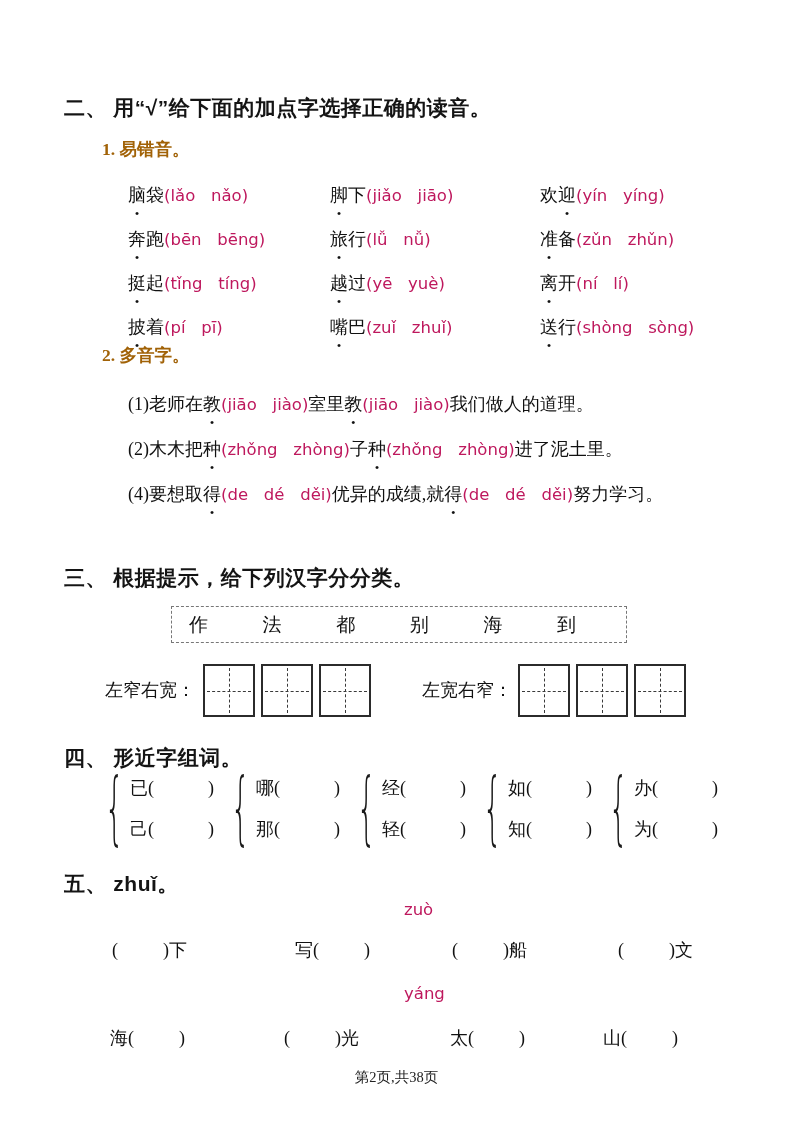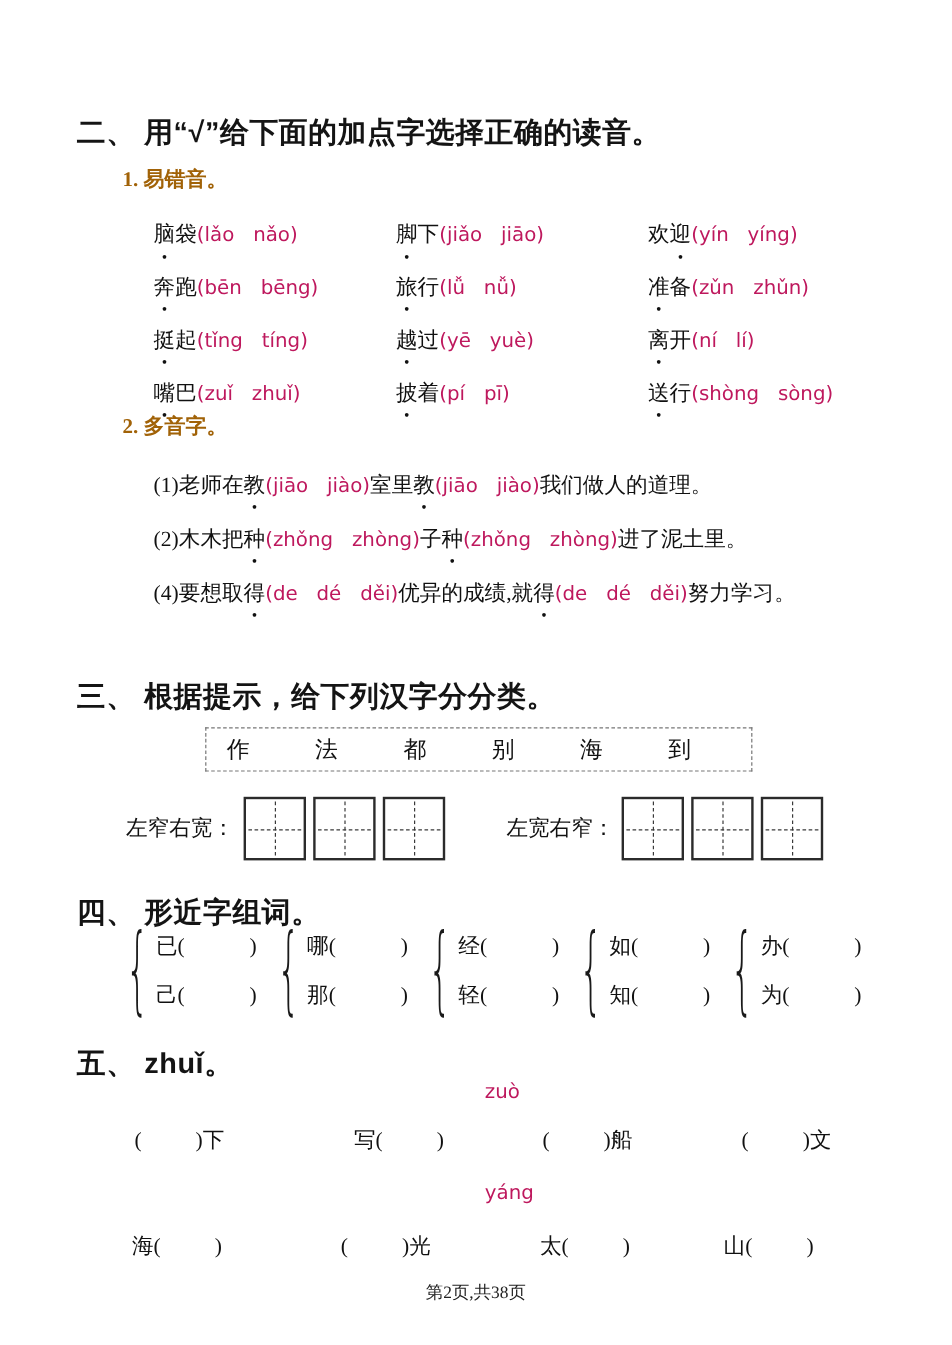--- a/index.html
+++ b/index.html
@@ -1,19 +1,19 @@
 <!DOCTYPE html>
 <html><head>
 <meta charset="utf-8">
 <style>
   html,body{margin:0;padding:0;background:#ffffff;}
   .page{position:relative;width:793px;height:1121px;background:#fff;overflow:hidden;
         color:#111;}
   .abs{position:absolute;}
-  .hd{font-family:"Liberation Sans",sans-serif;font-weight:700;font-size:24px;
+  .hd{font-family:"Liberation Sans",sans-serif;font-weight:700;font-size:21px;
       color:#141414;letter-spacing:.5px;white-space:pre;}
   .sub{font-family:"Liberation Serif",serif;font-weight:700;font-size:17.5px;
        color:#a16207;white-space:pre;}
   .kai{font-family:"Liberation Serif",serif;font-size:18px;color:#111;white-space:pre;}
   .py{font-family:"DejaVu Sans",sans-serif;font-size:16.5px;color:#be185d;white-space:pre;}
   
   .dt{position:relative;display:inline-block;}
   .dt::after{content:"•";position:absolute;left:50%;bottom:-13px;
              transform:translateX(-50%);font-size:13px;line-height:1;color:#111;}
   
@@ -55,22 +55,22 @@
   <div class="abs wgrid" style="top:183px;left:128px">
     <div class="witem"><span class="kai"></span><span class="kai dt">脑</span><span class="kai">袋</span><span class="py">(lǎo   nǎo)</span></div>
     <div class="witem"><span class="kai"></span><span class="kai dt">脚</span><span class="kai">下</span><span class="py">(jiǎo   jiāo)</span></div>
     <div class="witem"><span class="kai">欢</span><span class="kai dt">迎</span><span class="kai"></span><span class="py">(yín   yíng)</span></div>
     <div class="witem"><span class="kai"></span><span class="kai dt">奔</span><span class="kai">跑</span><span class="py">(bēn   bēng)</span></div>
     <div class="witem"><span class="kai"></span><span class="kai dt">旅</span><span class="kai">行</span><span class="py">(lǚ   nǚ)</span></div>
     <div class="witem"><span class="kai"></span><span class="kai dt">准</span><span class="kai">备</span><span class="py">(zǔn   zhǔn)</span></div>
     <div class="witem"><span class="kai"></span><span class="kai dt">挺</span><span class="kai">起</span><span class="py">(tǐng   tíng)</span></div>
     <div class="witem"><span class="kai"></span><span class="kai dt">越</span><span class="kai">过</span><span class="py">(yē   yuè)</span></div>
     <div class="witem"><span class="kai"></span><span class="kai dt">离</span><span class="kai">开</span><span class="py">(ní   lí)</span></div>
+    <div class="witem"><span class="kai"></span><span class="kai dt">披</span><span class="kai">着</span><span class="py">(pí   pī)</span></div>
     <div class="witem"><span class="kai"></span><span class="kai dt">嘴</span><span class="kai">巴</span><span class="py">(zuǐ   zhuǐ)</span></div>
-    <div class="witem"><span class="kai"></span><span class="kai dt">披</span><span class="kai">着</span><span class="py">(pí   pī)</span></div>
     <div class="witem"><span class="kai"></span><span class="kai dt">送</span><span class="kai">行</span><span class="py">(shòng   sòng)</span></div>
   </div>
 
   <div class="abs sub" style="top:343px;left:102px">2. 多音字。</div>
 
   <div class="abs" style="top:392px;left:128px">
     <div class="sent"><span class="kai">(1)老师在</span><span class="kai dt">教</span><span class="py">(jiāo   jiào)</span><span class="kai">室里</span><span class="kai dt">教</span><span class="py">(jiāo   jiào)</span><span class="kai">我们做人的道理。</span></div>
     <div class="sent"><span class="kai">(2)木木把</span><span class="kai dt">种</span><span class="py">(zhǒng   zhòng)</span><span class="kai">子</span><span class="kai dt">种</span><span class="py">(zhǒng   zhòng)</span><span class="kai">进了泥土里。</span></div>
     <div class="sent"><span class="kai">(4)要想取</span><span class="kai dt">得</span><span class="py">(de   dé   děi)</span><span class="kai">优异的成绩,就</span><span class="kai dt">得</span><span class="py">(de   dé   děi)</span><span class="kai">努力学习。</span></div>
   </div>

